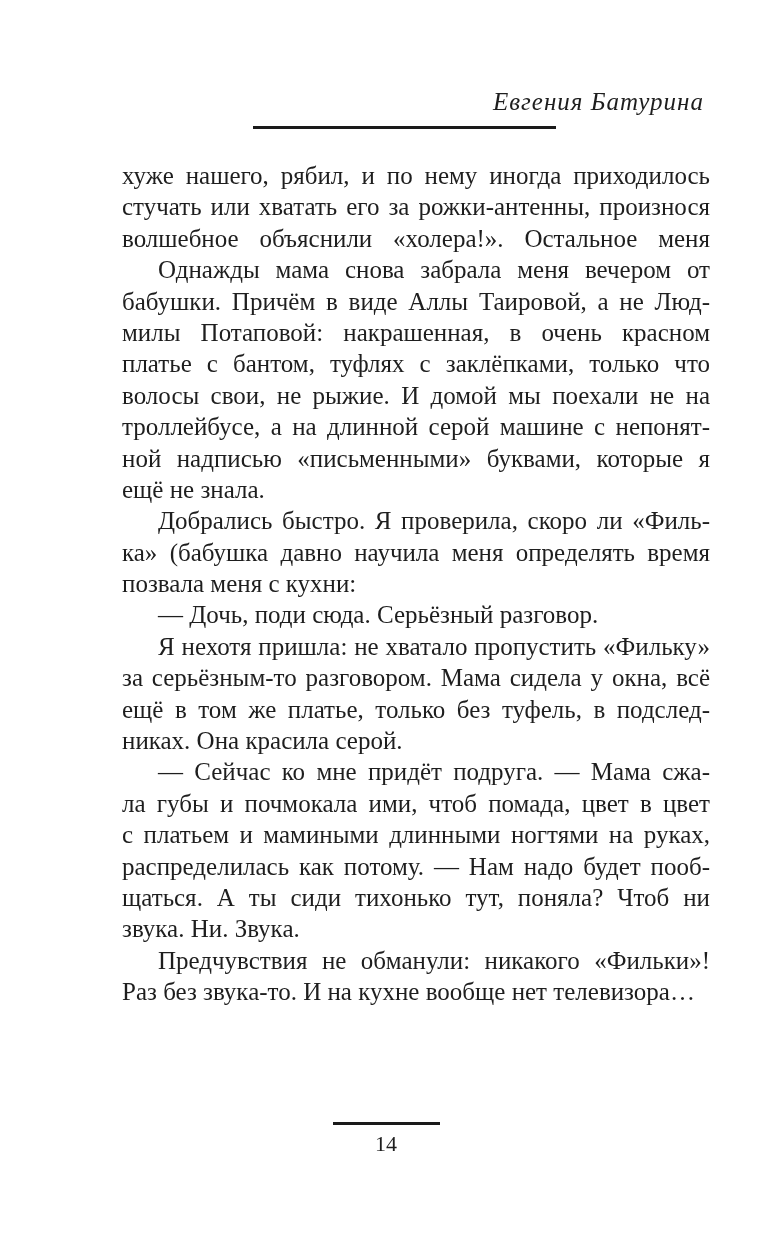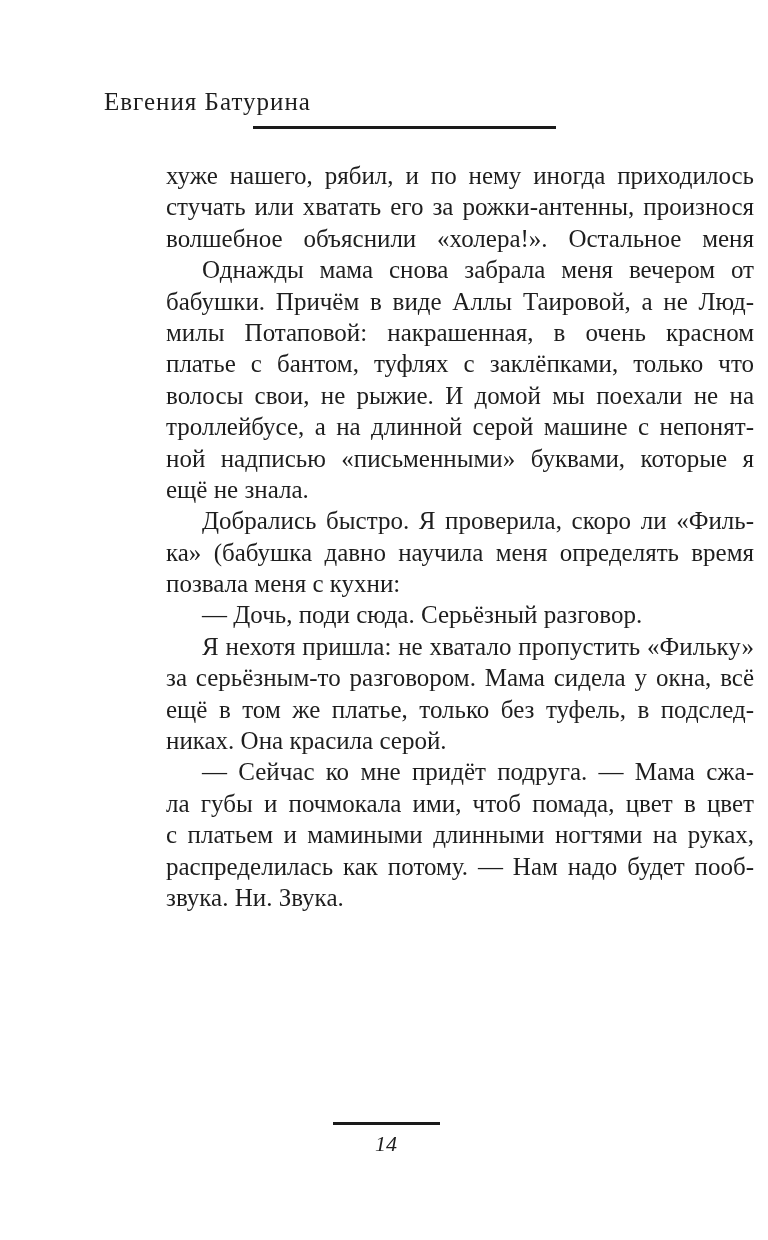--- a/index.html
+++ b/index.html
@@ -15,41 +15,41 @@
     color: #1e1e1e;
     font-family: "Liberation Serif", serif;
     overflow: hidden;
   }
   
   .author {
     position: absolute;
     left: 104px;
     top: 88px;
     width: 600px;
-    text-align: left;
+    text-align: right;
+    font-style: italic;
     font-size: 25px;
     letter-spacing: 1px;
   }
   .header-rule {
     position: absolute;
     left: 253px;
     top: 126px;
     width: 303px;
     height: 3px;
     background: #1a1a1a;
   }
   
   .text-block {
     position: absolute;
     left: 122px;
     top: 160px;
     width: 588px;
     font-size: 25px;
     line-height: 31.4px;
-    margin-left: 44px;
   }
   .paragraph { margin: 0; }
   .line {
     height: 31.4px;
     overflow: hidden;
     text-align: justify;
     text-align-last: justify;
     white-space: normal;
   }
   .line.last { text-align-last: left; }
@@ -64,21 +64,20 @@
     height: 3px;
     background: #1a1a1a;
   }
   .page-number {
     position: absolute;
     left: 104px;
     top: 1131px;
     width: 564px;
     text-align: center;
     font-size: 22px;
-    font-style: italic;
   }
 </style>
 </head>
 <body>
 
 <div class="page" style="color: rgb(30, 30, 30); background: rgb(255, 255, 255);">
   <div class="author">Евгения Батурина</div>
   <div class="header-rule" style="background: rgb(26, 26, 26);"></div>
 
   <div class="text-block">
@@ -109,19 +108,24 @@
         <div class="line indent"><span>Я нехотя пришла: не хватало пропустить «Фильку»</span></div>
         <div class="line"><span>за серьёзным-то разговором. Мама сидела у окна, всё</span></div>
         <div class="line"><span>ещё в том же платье, только без туфель, в подслед-</span></div>
         <div class="line last"><span>никах. Она красила серой.</span></div>
       </div>
       <div class="paragraph">
         <div class="line indent"><span>— Сейчас ко мне придёт подруга. — Мама сжа-</span></div>
         <div class="line"><span>ла губы и почмокала ими, чтоб помада, цвет в цвет</span></div>
         <div class="line"><span>с платьем и мамиными длинными ногтями на руках,</span></div>
         <div class="line"><span>распределилась как потому. — Нам надо будет </span><span class="italic">пооб-</span></div>
+        <div class="line"><span class="italic">щаться</span><span>. А ты сиди тихонько тут, поняла? Чтоб ни</span></div>
         <div class="line last"><span>звука. </span><span class="italic">Ни. Звука.</span></div>
+      </div>
+      <div class="paragraph">
+        <div class="line indent"><span>Предчувствия не обманули: никакого «Фильки»!</span></div>
+        <div class="line last"><span>Раз без звука-то. И на кухне вообще нет телевизора…</span></div>
       </div>
     </div>
 
   <div class="footer-rule" style="background: rgb(26, 26, 26);"></div>
   <div class="page-number">14</div>
 </div>
 
 </body></html>

